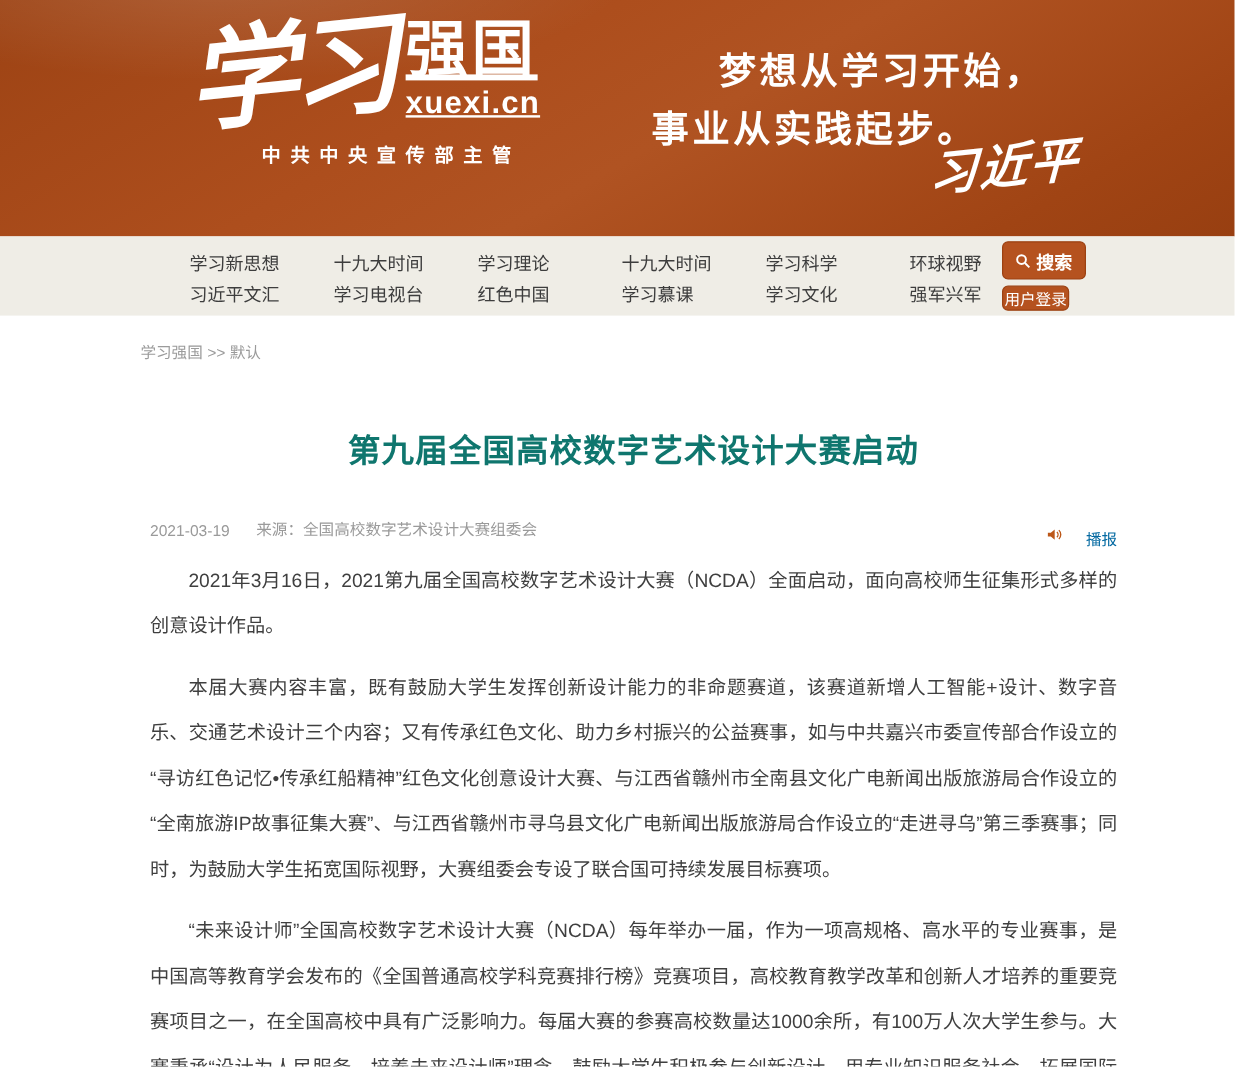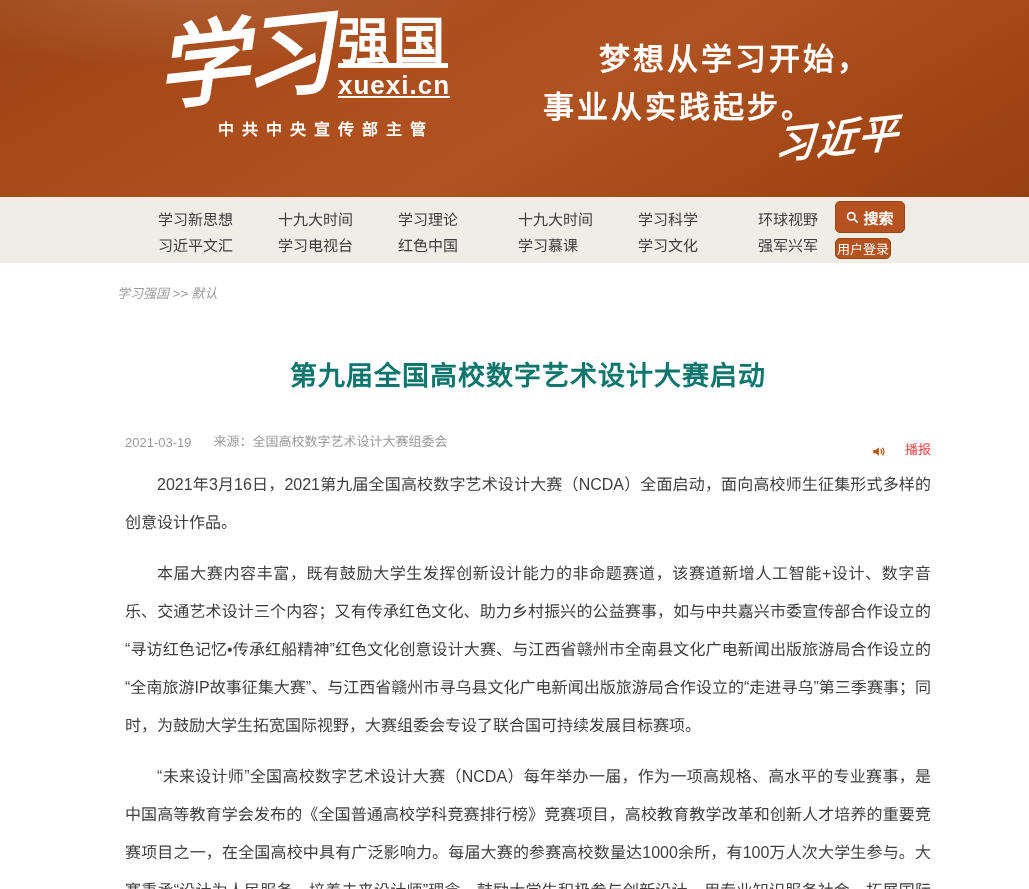--- a/index.html
+++ b/index.html
@@ -144,21 +144,20 @@
   }
   .search-icon-svg { width: 13px; height: 13px; display: block; }
 
   
   .content { position: relative; }
   .breadcrumb {
     margin: 20px 0 0 117px;
     font-size: 13px;
     color: #9b9b9b;
     cursor: pointer;
-    font-style: italic;
   }
   .article {
     width: 806px;
     margin: 0 auto 0 125px;
   }
   .article-title {
     margin-top: 52px;
     text-align: center;
     font-size: 27px;
     font-weight: 700;
@@ -168,24 +167,24 @@
   .meta-row {
     display: flex;
     align-items: flex-end;
     margin-top: 38px;
     font-size: 13px;
     color: #9a9a9a;
   }
   .meta-date { margin-right: 22px; }
   .broadcast {
     margin-left: auto;
-    color: #ef4444;
+    color: #0369a1;
     font-size: 13px;
     display: inline-flex;
-    align-items: flex-end;
+    align-items: flex-start;
     gap: 20px;
     cursor: pointer;
     position: relative;
     top: 8px;
   }
   .speaker-icon-svg { width: 13px; height: 13px; display: block; }
   .article-body { margin-top: 16px; }
   .article-body p {
     font-size: 16px;
     line-height: 38px;

